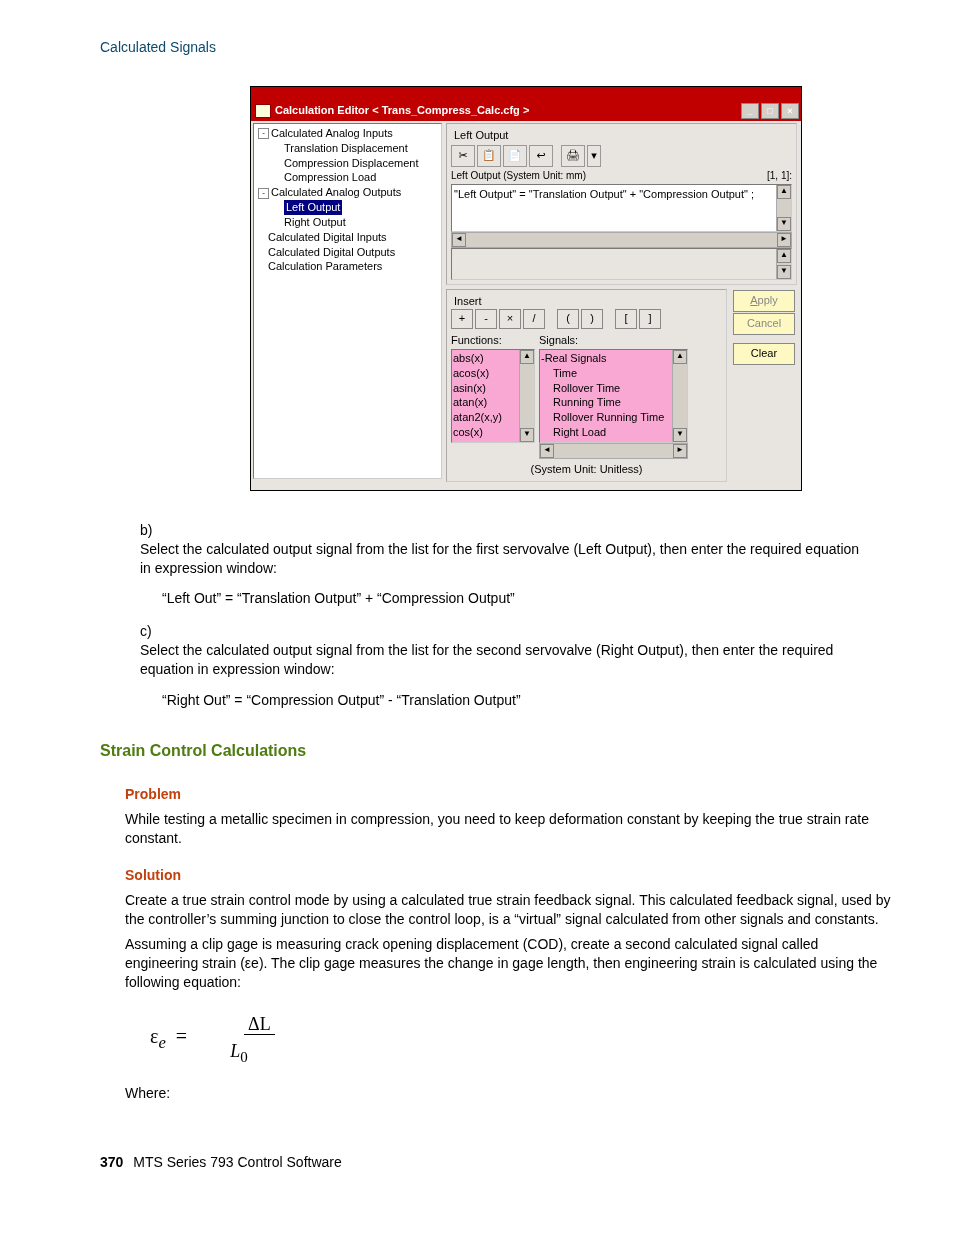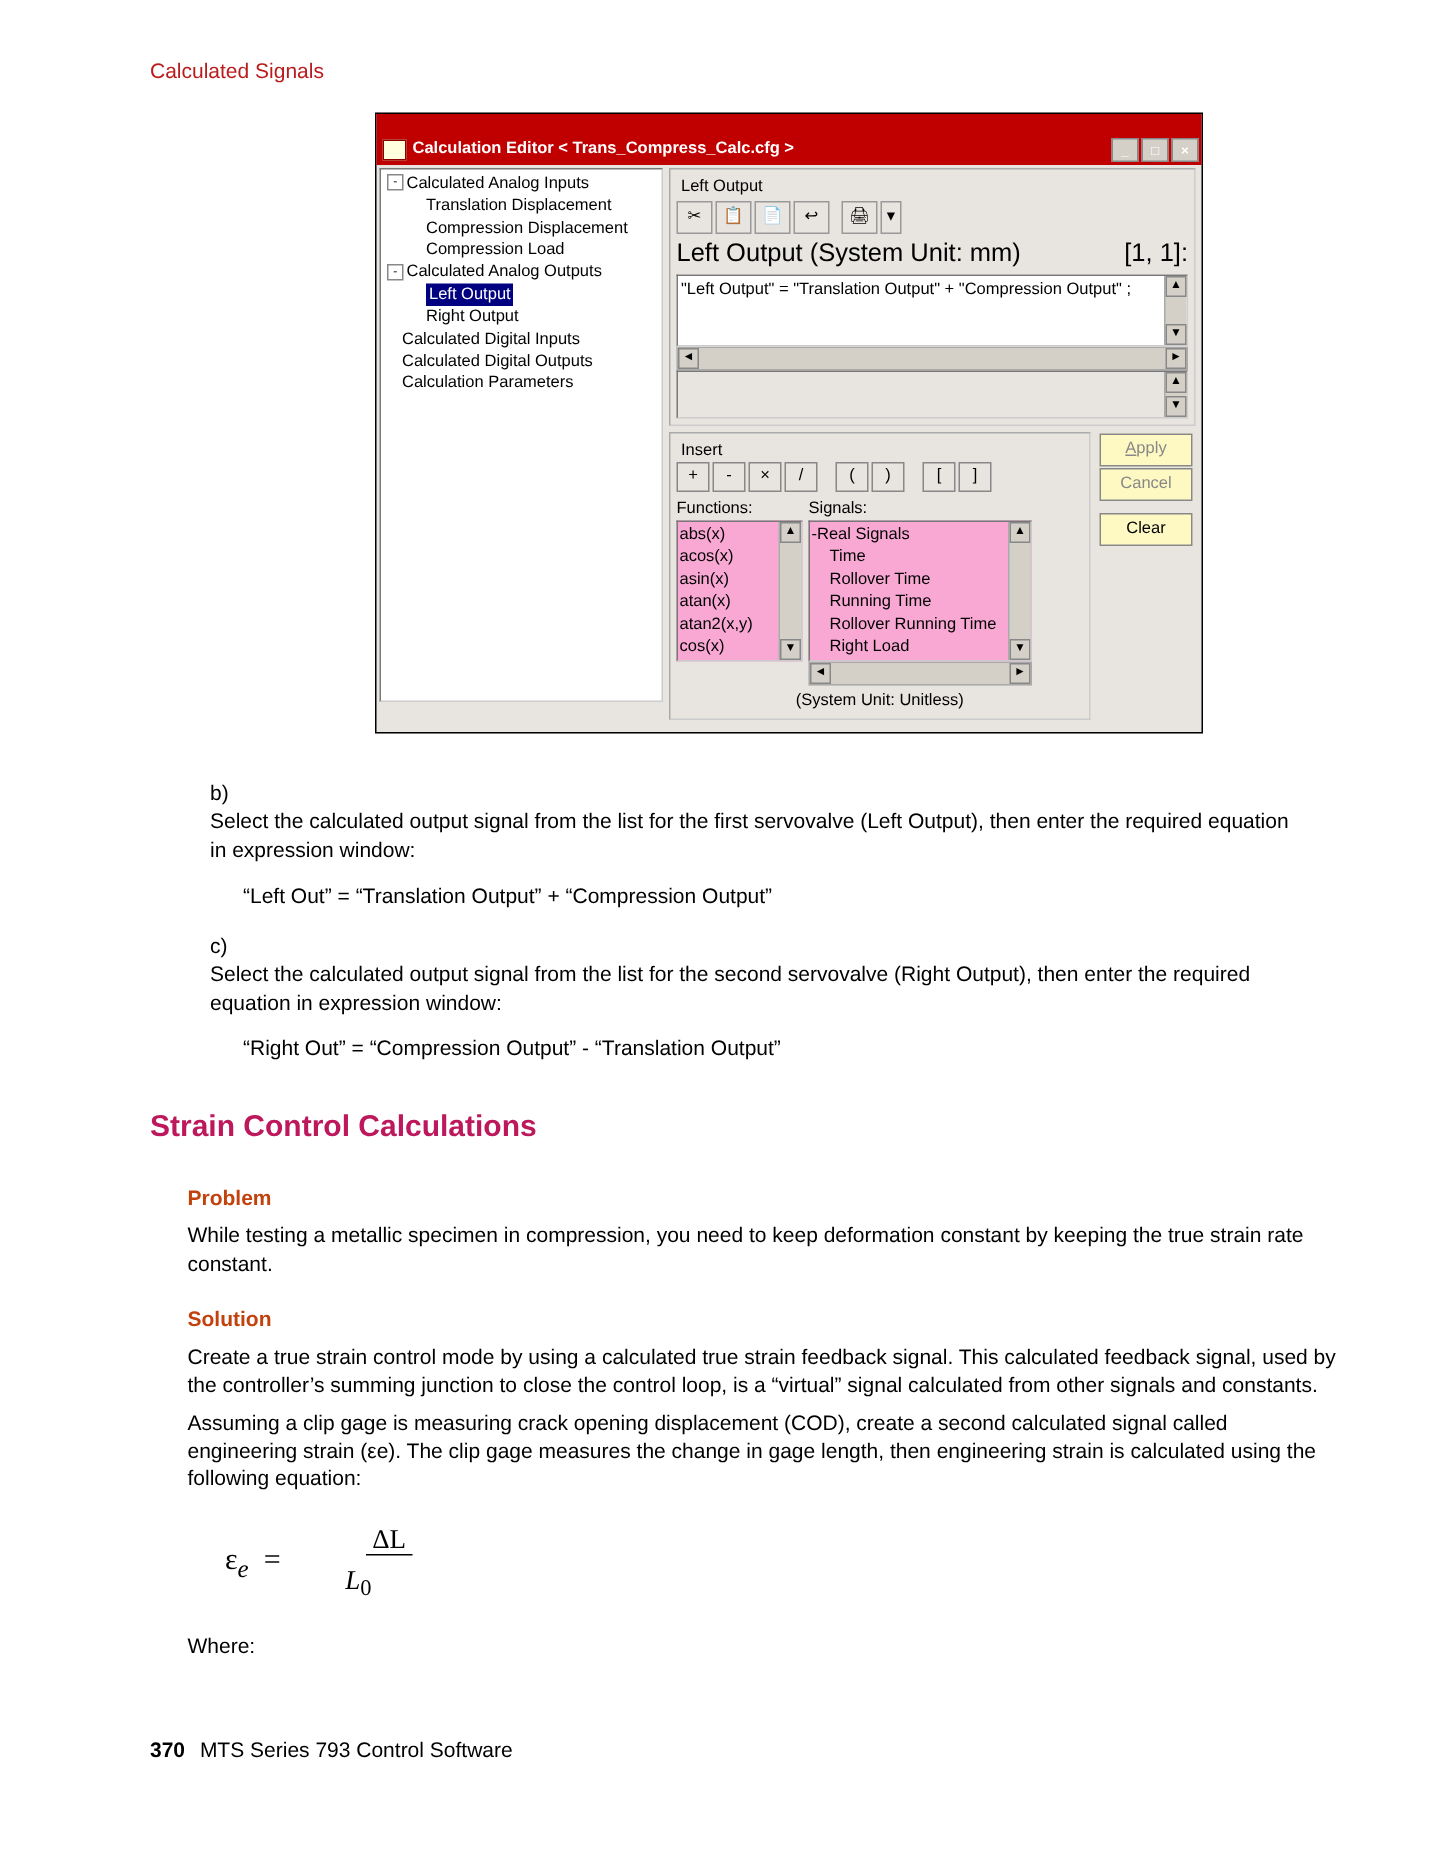--- a/index.html
+++ b/index.html
@@ -6,21 +6,21 @@
     font-family: Arial, Helvetica, sans-serif;
     font-size: 14px;
     color: #000;
     background: #fff;
     margin: 0;
     padding: 38px 60px 30px 100px;
     width: 954px;
     box-sizing: border-box;
     line-height: 1.35;
   }
-  .page-header { color: #b91c1c; font-size: 14px; margin-bottom: 18px; }
+  .page-header { color: #0c4a6e; font-size: 14px; margin-bottom: 29px; }
   .screenshot-wrap { margin: 0 0 30px 150px; }
   .win {
     width: 550px;
     border: 1px solid #000;
     background: #e8e4e0;
     font-family: Tahoma, Arial, sans-serif;
     font-size: 11px;
     color: #000;
   }
   .titlebar {
@@ -60,21 +60,21 @@
   .fieldset {
     border: 1px solid #ccc; border-top-color: #aaa; border-left-color: #aaa;
     margin: 0 0 4px 0; padding: 4px;
   }
   .legend { margin-top: -10px; background: #e8e4e0; display: inline-block; padding: 0 3px; font-size: 11px; }
   .toolbar-row { display: flex; gap: 2px; margin: 2px 0; }
   .tbtn {
     width: 22px; height: 20px; border: 1px solid #999; background: #e8e4e0;
     display: inline-flex; align-items: center; justify-content: center; font-size: 11px;
   }
-  .info-row { display: flex; justify-content: space-between; font-size: 17px; margin: 2px 0; }
+  .info-row { display: flex; justify-content: space-between; font-size: 10px; margin: 2px 0; }
   .expr-box {
     background: #fff; border: 1px inset #ccc; height: 42px; padding: 2px; font-size: 11px;
     position: relative;
   }
   .sb-v { position:absolute; right:0; top:0; bottom:0; width:14px; background:#d4d0c8; border-left:1px solid #aaa;}
   .sb-btn { width:12px; height:12px; background:#d4d0c8; border:1px solid #888; font-size:8px; text-align:center; line-height:10px; }
   .sb-h { height:14px; background:#d4d0c8; border:1px solid #aaa; display:flex; justify-content:space-between;}
   .msg-box { background:#e8e4e0; border:1px inset #ccc; height:30px; position:relative; }
   .btn {
     width: 60px; height: 20px; border: 1px solid #888; background: #fef9c3;
@@ -91,21 +91,21 @@
   .listbox.fn { width: 80px; }
   .listbox.sig { width: 145px; }
   .sysunit { text-align:center; font-size:11px; margin-top:3px; }
   .right-btns { width: 64px; padding-left: 6px; }
 
   .step-list { margin: 0 0 0 40px; }
   .step-item { margin-bottom: 14px; }
   .step-label { display:inline-block; width: 22px; vertical-align: top; }
   .step-body { display:inline-block; width: 730px; vertical-align: top; }
   .step-quote { margin: 12px 0 0 22px; }
-  h1.section { color:#be185d; font-size: 20px; font-weight: bold; margin: 30px 0 24px 0; }
+  h1.section { color:#4d7c0f; font-size: 16px; font-weight: bold; margin: 30px 0 24px 0; }
   h3.sub { color:#c2410c; font-size: 14px; font-weight: bold; margin: 18px 0 6px 25px; }
   p.body { margin: 6px 0 6px 25px; }
   .equation { margin: 18px 0 18px 50px; font-family: 'Times New Roman', serif; font-size: 20px; }
   .equation .frac { display:inline-block; vertical-align: middle; text-align:center; margin-left:6px;}
   .equation .frac .num { border-bottom: 1.2px solid #000; padding: 0 4px; font-size:18px;margin-left:41px;}
   .equation .frac .den { padding: 0 4px; font-size:18px;}
   .footer { margin-top: 50px; font-size: 14px; }
   .footer .pn { font-weight: bold; margin-right: 6px;}
 </style>
 </head>

